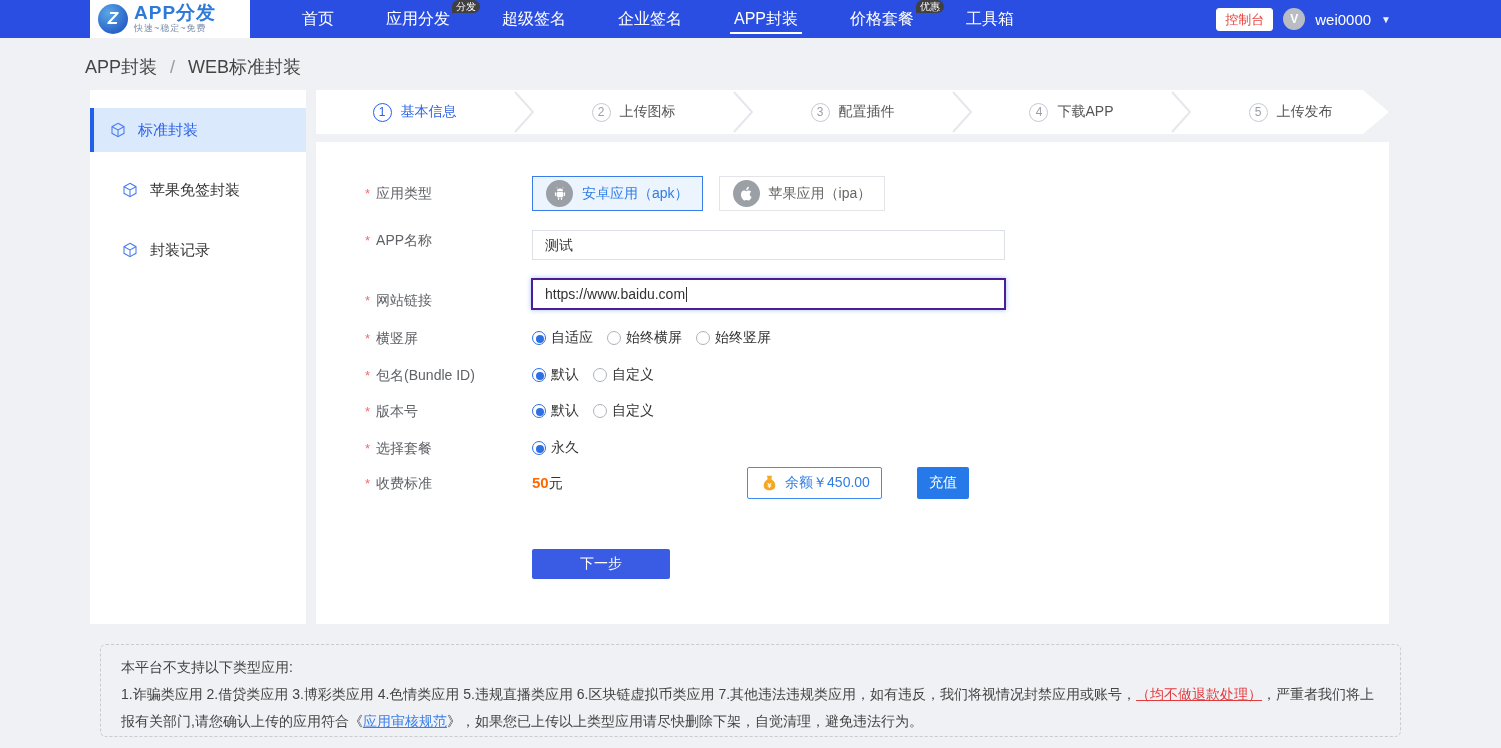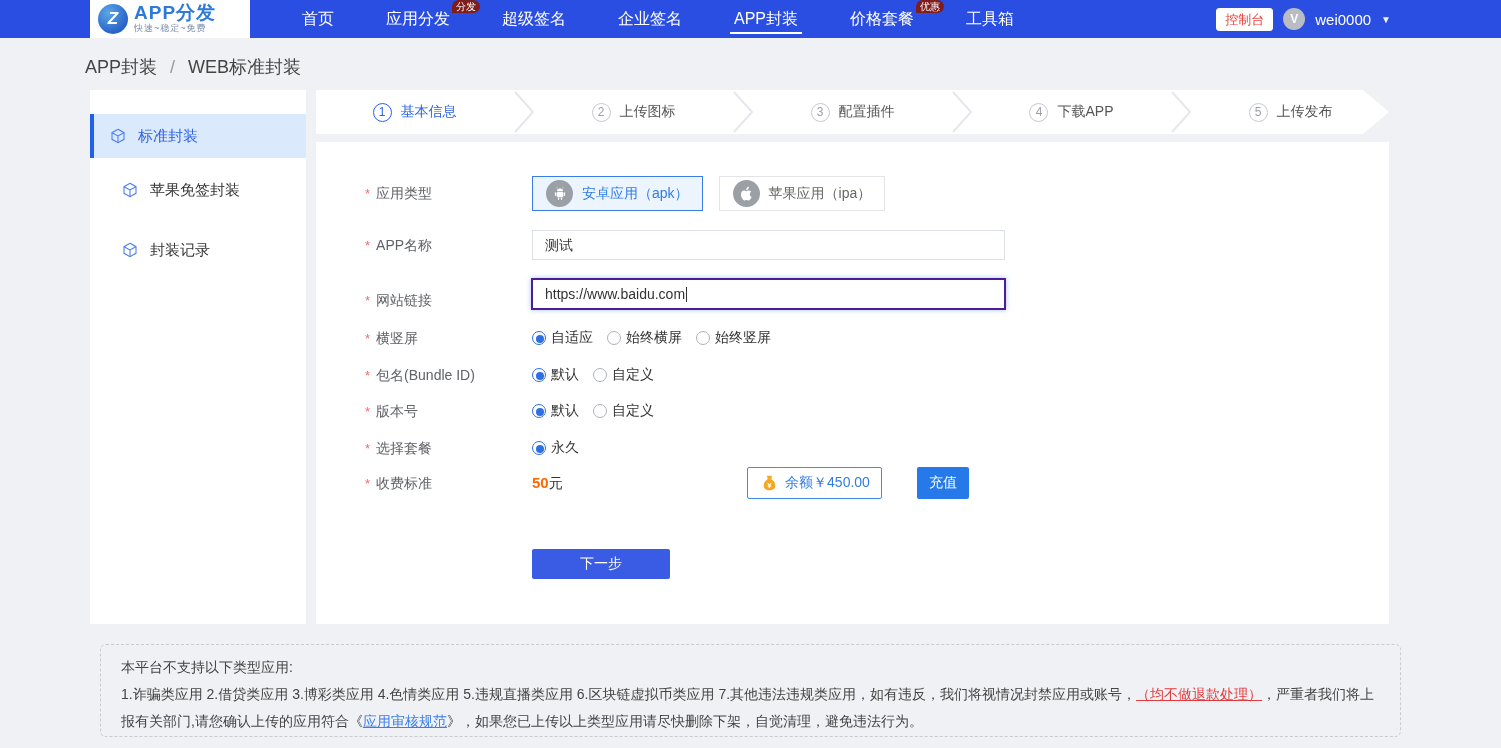--- a/index.html
+++ b/index.html
@@ -14,21 +14,21 @@
     background:radial-gradient(circle at 35% 30%, #5aa8e8, #2a63c8 70%);
     color:#fff; font-weight:bold; font-style:italic; font-size:17px;
     display:flex; align-items:center; justify-content:center; flex:0 0 auto; }
   .logo-title { color:#2e7ad6; font-weight:bold; font-size:19px; line-height:19px; letter-spacing:1px; }
   .logo-tag { color:#7a8aa8; font-size:9px; letter-spacing:1px; }
   .nav-menu { position:absolute; left:276px; top:0; height:38px; display:flex; }
   .nav-item { position:relative; height:38px; line-height:38px; padding:0 26px; color:#fff;
     font-size:16px; cursor:pointer; white-space:nowrap; }
   .nav-item .underline { position:absolute; left:22px; right:22px; bottom:4px; height:2px; background:#fff; }
   .nav-badge { position:absolute; top:0; right:-4px; height:13px; line-height:13px; padding:0 4px;
-    background:#7f1d1d; color:#fff; font-size:10px; border-radius:7px 7px 7px 0; }
+    background:#404040; color:#fff; font-size:10px; border-radius:7px 7px 7px 0; }
   .nav-right { position:absolute; right:110px; top:0; height:38px; display:flex; align-items:center; gap:10px; }
   .console-btn { background:#fff; color:#e8403a; font-size:13px; height:23px; line-height:21px;
     padding:0 8px; border:1px solid #fff; border-radius:3px; cursor:pointer; }
   .avatar { width:22px; height:22px; border-radius:50%; background:#b9bdc3; color:#fff;
     font-size:12px; font-weight:bold; display:flex; align-items:center; justify-content:center; }
   .username { color:#fff; font-size:15px; }
   .caret-down { color:#eef1f8; font-size:10px; }
 
   
   .breadcrumb { position:absolute; left:85px; top:55px; font-size:18px; color:#444; }
@@ -134,21 +134,21 @@
   </div>
 </div>
 
 <div class="breadcrumb">
   <span>APP封装</span>
   <span class="sep">/</span>
   <span>WEB标准封装</span>
 </div>
 
 <div class="sidebar">
-  <div class="side-item active" style="top:24px;padding-left:16px;">
+  <div class="side-item active" style="top:18px;padding-left:16px;">
     <svg width="16" height="16" viewBox="0 0 24 24" fill="none" stroke="#4a7df0" stroke-width="1.6">
         <path d="M12 2 L21 7 V17 L12 22 L3 17 V7 Z"></path>
         <path d="M3 7 L12 12 L21 7 M12 12 V22"></path>
       </svg>
     <span>标准封装</span>
   </div>
   <div class="side-item" style="top:78px;">
     <svg width="16" height="16" viewBox="0 0 24 24" fill="none" stroke="#4a7df0" stroke-width="1.6">
         <path d="M12 2 L21 7 V17 L12 22 L3 17 V7 Z"></path>
         <path d="M3 7 L12 12 L21 7 M12 12 V22"></path>
@@ -224,21 +224,21 @@
               <path d="M16.6 13.2c0-2.3 1.9-3.4 2-3.5-1.1-1.6-2.8-1.8-3.4-1.8-1.4-.1-2.8.8-3.5.8-.7 0-1.8-.8-3-.8-1.5 0-3 .9-3.8 2.3-1.6 2.8-.4 7 1.2 9.3.8 1.1 1.7 2.4 2.9 2.3 1.2 0 1.6-.7 3-.7s1.8.7 3 .7c1.3 0 2.1-1.1 2.8-2.3.9-1.3 1.2-2.6 1.3-2.7-.1 0-2.5-1-2.5-3.6z"></path>
               <path d="M14.4 5.6c.6-.8 1.1-1.9 1-3-.9 0-2.1.6-2.7 1.4-.6.7-1.2 1.9-1 3 1 .1 2.1-.6 2.7-1.4z"></path>
             </svg>
         </span>
         <span>苹果应用（ipa）</span>
       </span>
     </span>
   </div>
 
   <div class="frow" style="top:88px;height:30px;">
-    <span class="flabel" style="line-height:30px;"><span class="req">*</span><span>APP名称</span></span>
+    <span class="flabel" style="line-height:20px;"><span class="req">*</span><span>APP名称</span></span>
     <div class="fctrl tinput">
       <span>测试</span>
     </div>
   </div>
 
   <div class="frow" style="top:136px;height:32px;">
     <span class="flabel" style="line-height:44px;"><span class="req">*</span><span>网站链接</span></span>
     <div class="fctrl tinput focus" style="left:166px;">
       <span>https://www.baidu.com</span><span class="tcaret"></span>
     </div>

